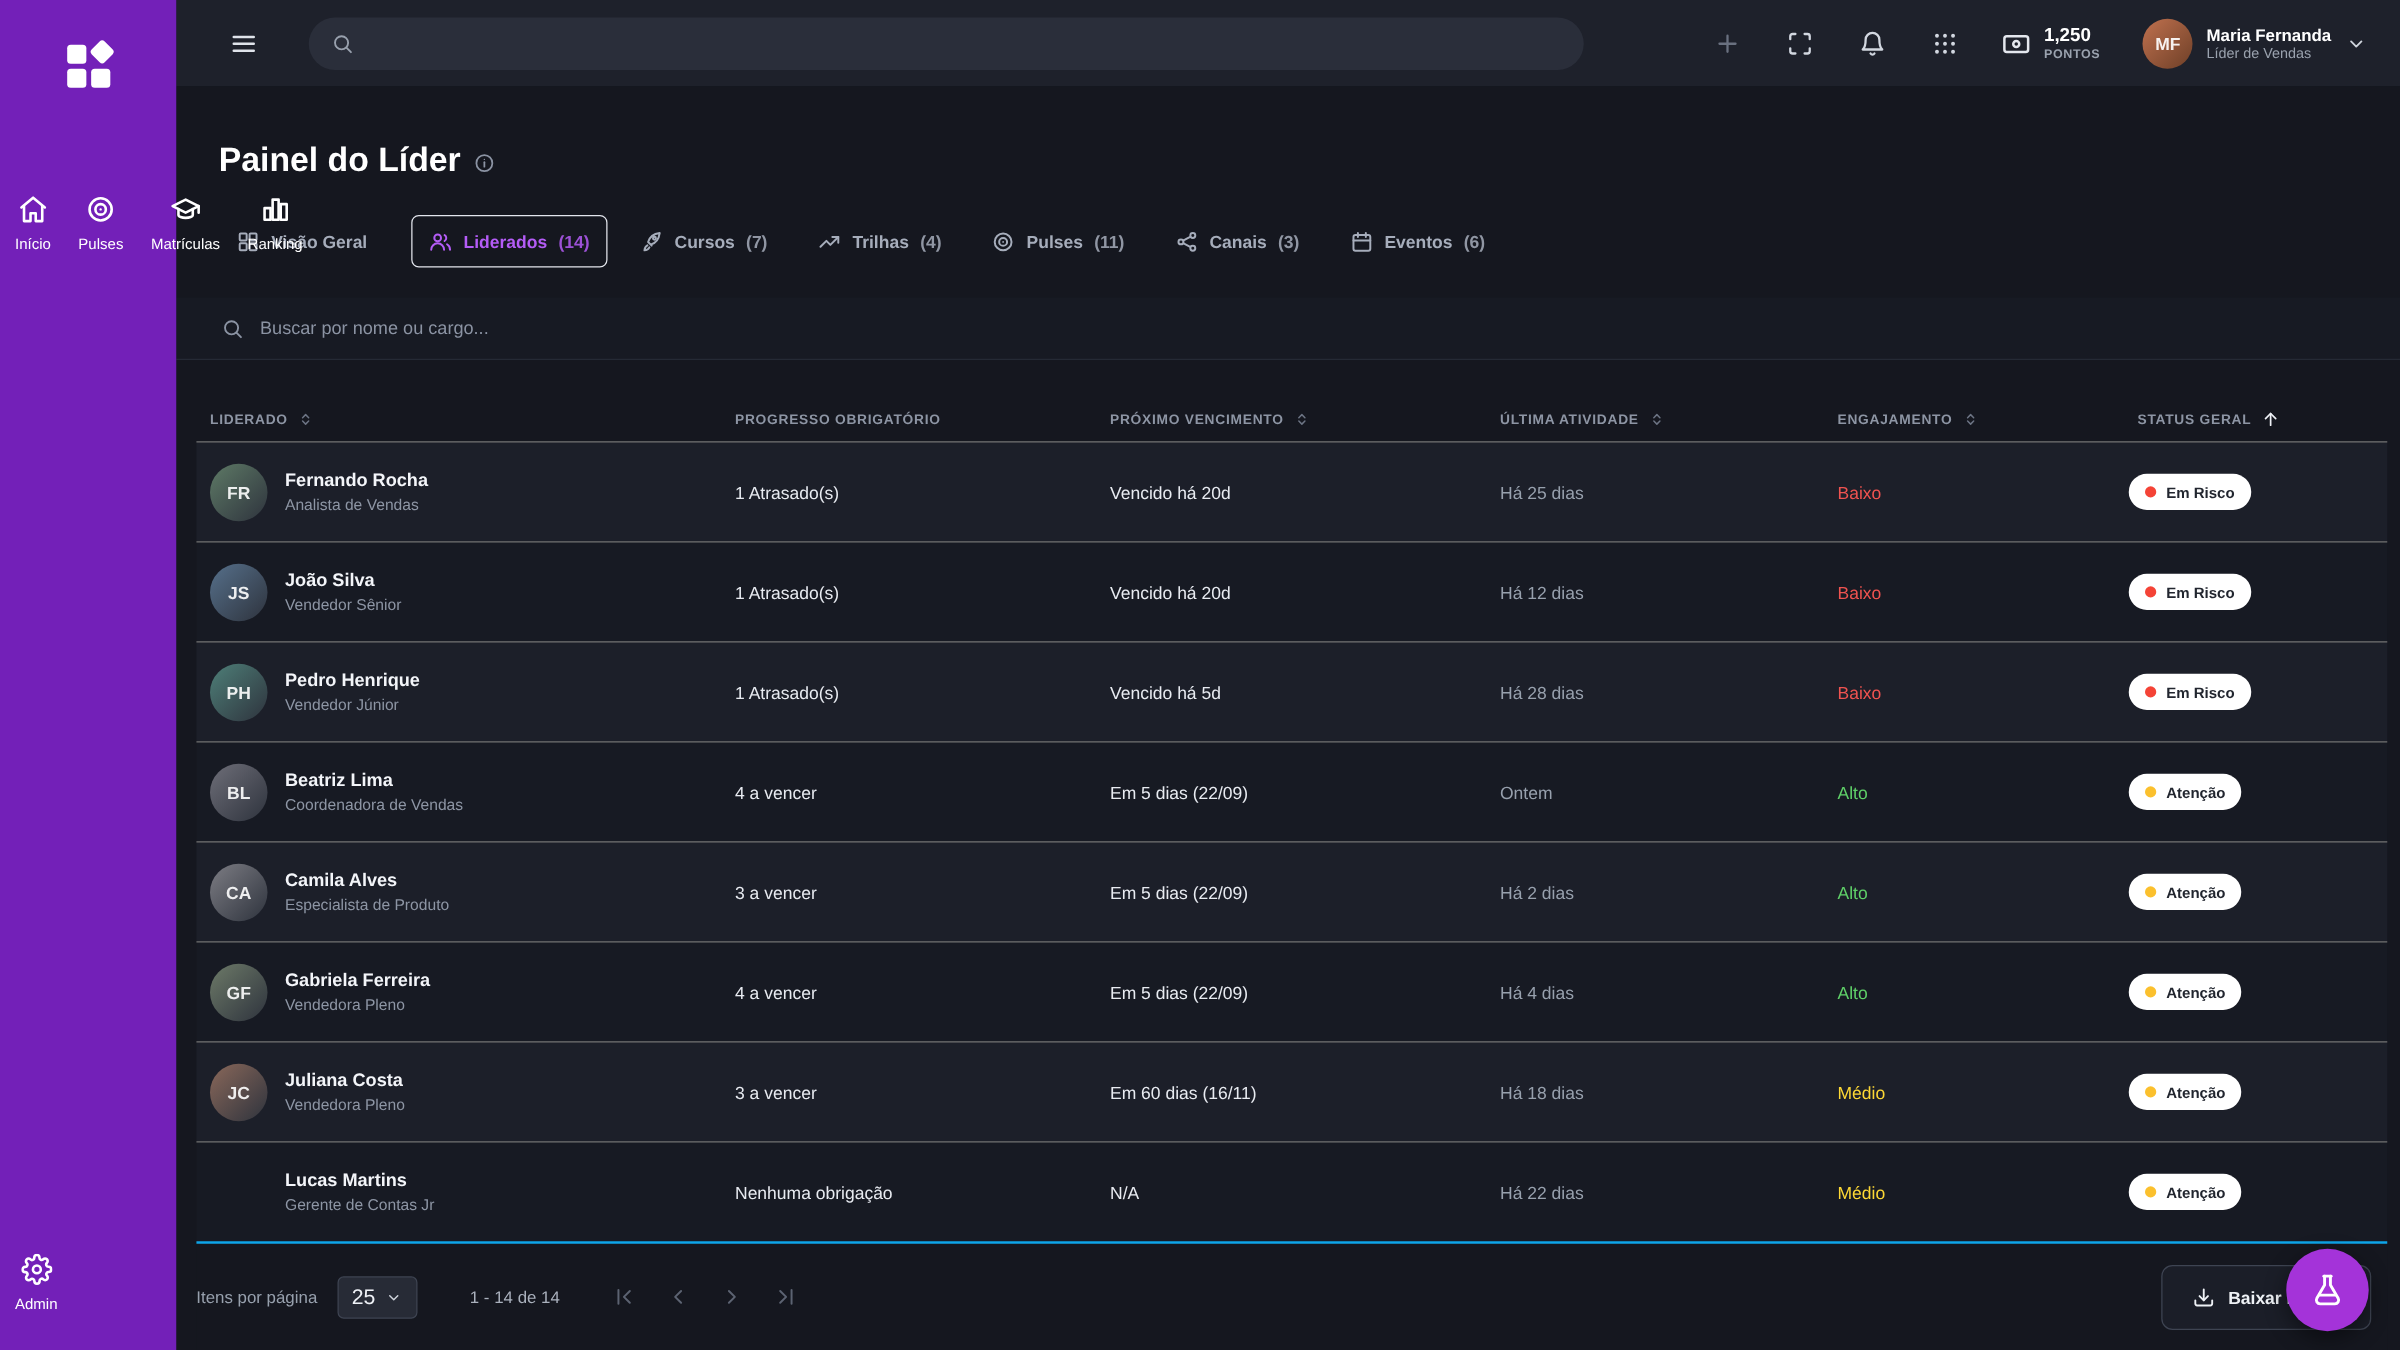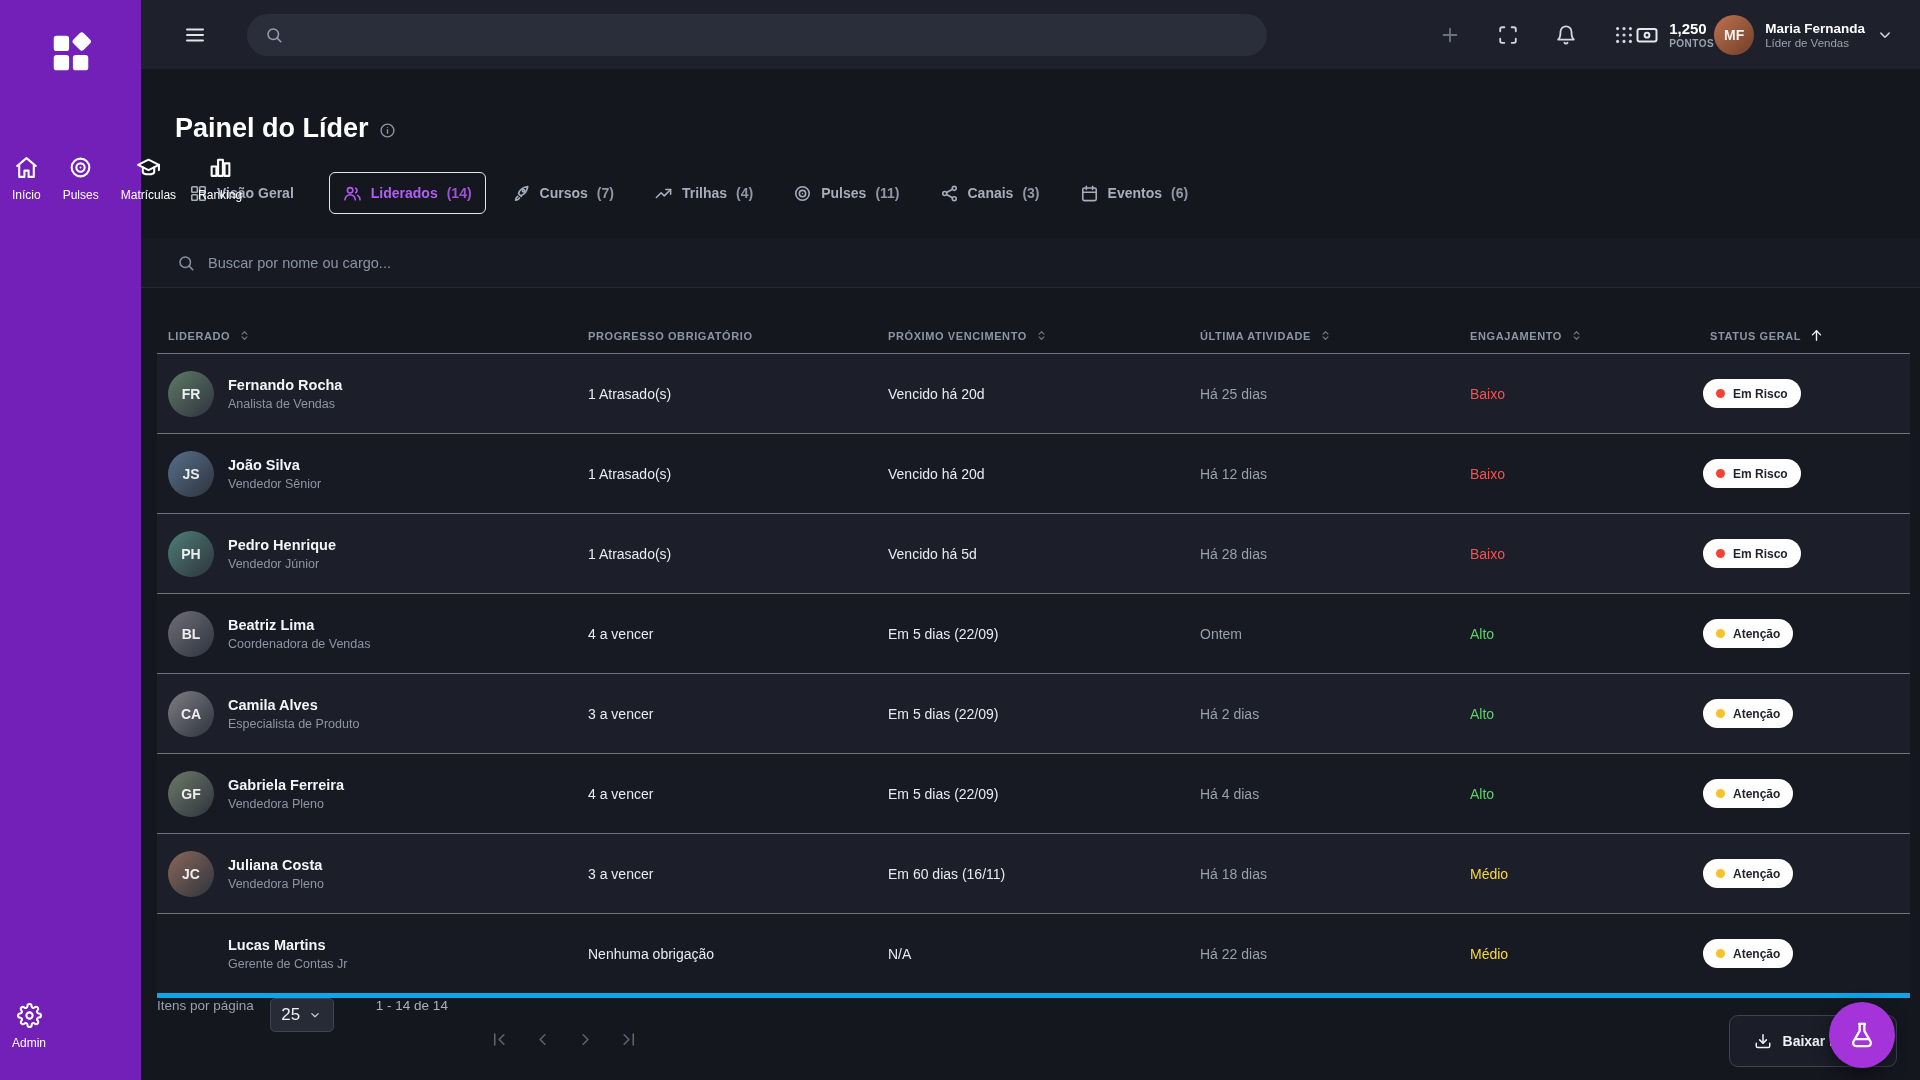--- a/index.html
+++ b/index.html
@@ -21,21 +21,21 @@
   .nav-label{font-size:12px;text-align:center;line-height:1.25}
   .nav-item.active{background:#4e0c95}
 
   
   .topbar{position:absolute;left:141px;top:0;right:0;height:69px;background:#1e212b;display:flex;align-items:center;padding:0 26px 0 42px}
   .hamburger{width:24px;height:24px;color:#dfe3ea;margin-right:40px;cursor:pointer;flex:none}
   .searchpill{width:1020px;height:42px;background:#2a2e3a;border-radius:21px;display:flex;align-items:center;padding:0 18px;gap:12px}
   .searchpill .ic{width:18px;height:18px;color:#98a0ad;flex:none}
   .searchpill input{flex:1;background:transparent;border:0;outline:0;color:#e8ebf1;font-size:14px;font-family:inherit}
   .searchpill input::placeholder{color:#98a0ad}
-  .tb-right{margin-left:auto;display:flex;align-items:center;}
+  .tb-right{margin-left:auto;display:flex;align-items:center;gap:34px}
   .tb-actions{display:flex;align-items:center;gap:36px}
   .tb-ic{width:22px;height:22px;color:#d2d7e0;cursor:pointer}
   .tb-ic.dim{color:#6a7180}
   .points{display:flex;align-items:center;gap:10px}
   .pts-ic{width:24px;height:24px;color:#e4e7ee}
   .points-val{font-size:15px;font-weight:bold;color:#fff;line-height:1.15}
   .points-lab{font-size:10px;font-weight:bold;color:#9aa2ae;letter-spacing:.5px}
   .userbox{display:flex;align-items:center;gap:11px;cursor:pointer}
   .avatar{width:40px;height:40px;border-radius:50%;display:flex;align-items:center;justify-content:center;font-weight:bold;color:rgba(255,255,255,.92);flex:none}
   #user-avatar{background:linear-gradient(135deg,#c0714f,#6e3f27);font-size:14px}
@@ -74,21 +74,21 @@
   .pavatar{width:46px;height:46px;border-radius:50%;flex:0 0 46px;display:flex;align-items:center;justify-content:center;font-size:14px;font-weight:bold;color:rgba(255,255,255,.9)}
   .pavatar.hidden{visibility:hidden}
   .pname{font-size:14.5px;font-weight:bold;color:#f3f5f9;line-height:1.3}
   .prole{font-size:12.5px;color:#8d95a4;margin-top:3px}
   .eng{font-weight:normal}
   .c-status{padding-left:4px}
   .badge{display:inline-flex;align-items:center;gap:8px;background:#fff;color:#22262f;font-size:12px;font-weight:bold;height:29px;padding:0 13px;border-radius:15px}
   .dot{width:9px;height:9px;border-radius:50%;flex:none}
 
   
-  .tfoot{position:relative;height:87px;display:flex;border-top:5px solid #0ea5e9;background:#15171f}
+  .tfoot{position:relative;height:87px;display:flex;align-items:center;border-top:2px solid #0ea5e9;background:#15171f}
   .fo-label{font-size:13.5px;color:#97a0ad}
   .select{margin-left:16px;width:64px;height:34px;background:#272b36;border:1px solid #3e4452;border-radius:5px;display:flex;align-items:center;justify-content:center;gap:8px;font-size:17px;color:#eef1f6;cursor:pointer}
   .selchev{width:14px;height:14px;color:#cfd4dc}
   .range{margin-left:42px;font-size:13.5px;color:#aab1bd}
   .pager{margin-left:42px;display:flex;align-items:center;gap:24px}
   .pg{width:19px;height:19px;color:#5c6372;cursor:pointer}
   .dl-btn{position:absolute;right:13px;top:17px;height:52px;padding:0 24px;display:flex;align-items:center;gap:11px;background:#1b1e28;border:1px solid #3e4452;border-radius:9px;color:#eef1f5;font-size:14px;font-weight:bold;cursor:pointer}
   .dl-btn .ic{width:18px;height:18px;flex:none}
   .fab{position:absolute;right:15px;top:4px;width:66px;height:66px;border-radius:50%;background:#a433d9;display:flex;align-items:center;justify-content:center;box-shadow:0 6px 18px rgba(0,0,0,.45);cursor:pointer;z-index:6}
   .fab .ic{width:28px;height:28px;color:#fff}

